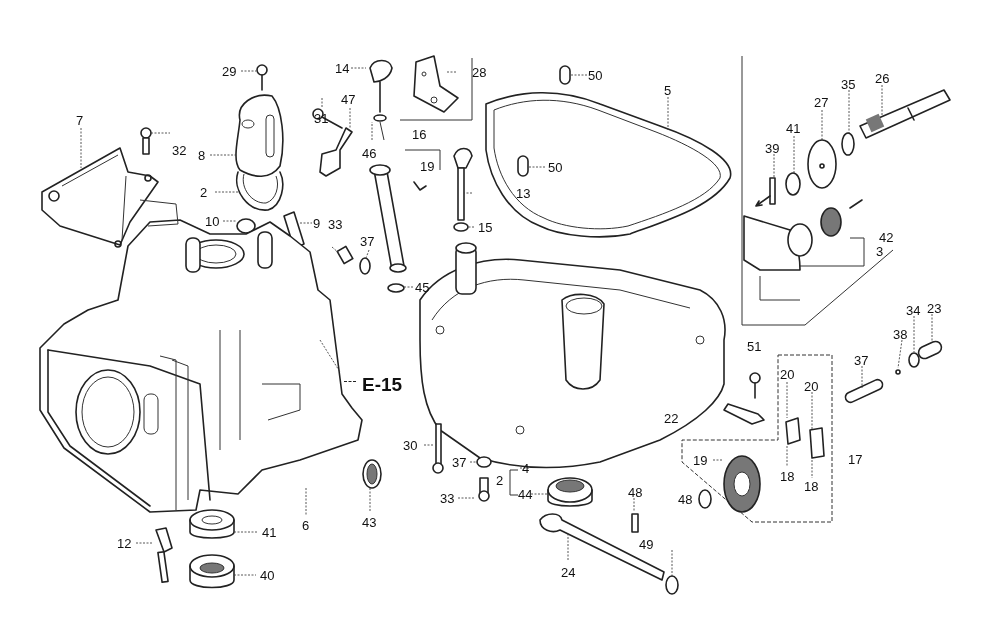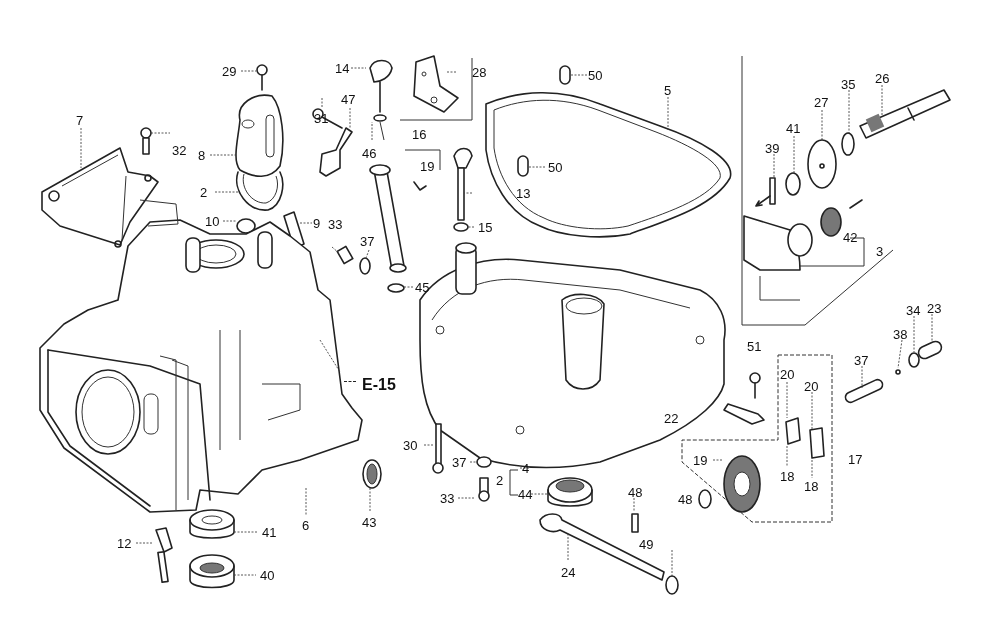--- a/index.html
+++ b/index.html
@@ -1,20 +1,20 @@
 <!DOCTYPE html>
 <html><head>
 <meta charset="utf-8">
 <style>
   html,body{margin:0;padding:0;background:#ffffff;}
   body{width:1000px;height:624px;overflow:hidden;position:relative;font-family:"Liberation Sans",sans-serif;}
   #stage{position:absolute;left:0;top:0;width:1000px;height:624px;}
   .fig-title{position:absolute;left:88px;top:36px;font-family:"Liberation Sans",sans-serif;font-weight:bold;font-size:38px;color:#000;letter-spacing:0px;}
   .callout{position:absolute;font-family:"Liberation Sans",sans-serif;font-size:13px;color:#111;line-height:13px;white-space:nowrap;}
-  .ref{font-weight:bold;font-size:16px;}
+  .ref{font-weight:bold;font-size:19px;}
   svg{position:absolute;left:0;top:0;}
   .ln{stroke:#222;stroke-width:1.6;fill:none;stroke-linejoin:round;stroke-linecap:round;}
   .thin{stroke:#333;stroke-width:1;fill:none;}
   .lead{stroke:#444;stroke-width:0.9;fill:none;stroke-dasharray:2 1.5;}
   .bk{stroke:#333;stroke-width:1;fill:none;stroke-dasharray:4 2;}
   .fillw{fill:#fff;}
   .hatch{fill:#777;}
 </style>
 </head>
 <body>
@@ -344,21 +344,21 @@
 <div class="callout" style="left:478px;top:221px;">15</div>
 <div class="callout" style="left:415px;top:281px;">45</div>
 <div class="callout" style="left:588px;top:69px;">50</div>
 <div class="callout" style="left:548px;top:161px;">50</div>
 <div class="callout" style="left:664px;top:84px;">5</div>
 <div class="callout" style="left:765px;top:142px;">39</div>
 <div class="callout" style="left:786px;top:122px;">41</div>
 <div class="callout" style="left:814px;top:96px;">27</div>
 <div class="callout" style="left:841px;top:78px;">35</div>
 <div class="callout" style="left:875px;top:72px;">26</div>
-<div class="callout" style="left:843px;top:231px;">42</div>
+<div class="callout" style="left:879px;top:231px;">42</div>
 <div class="callout" style="left:876px;top:245px;">3</div>
 <div class="callout" style="left:893px;top:328px;">38</div>
 <div class="callout" style="left:906px;top:304px;">34</div>
 <div class="callout" style="left:927px;top:302px;">23</div>
 <div class="callout" style="left:854px;top:354px;">37</div>
 <div class="callout" style="left:747px;top:340px;">51</div>
 <div class="callout" style="left:664px;top:412px;">22</div>
 <div class="callout" style="left:780px;top:368px;">20</div>
 <div class="callout" style="left:804px;top:380px;">20</div>
 <div class="callout" style="left:848px;top:453px;">17</div>

